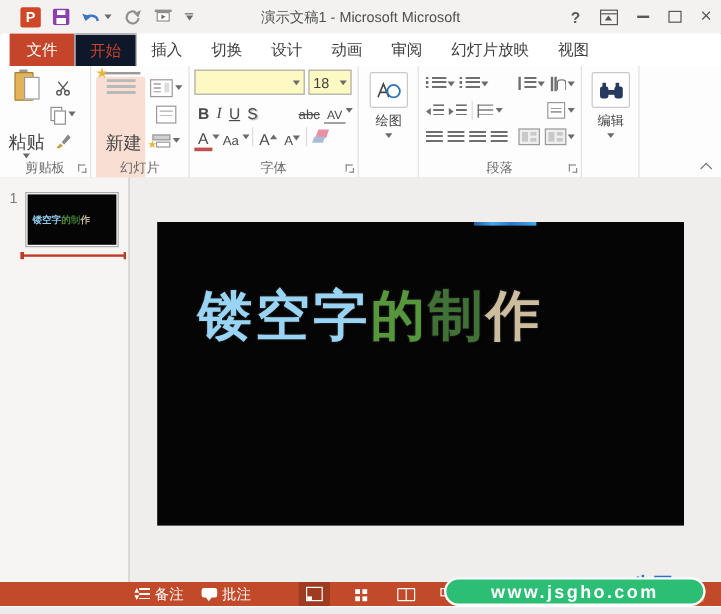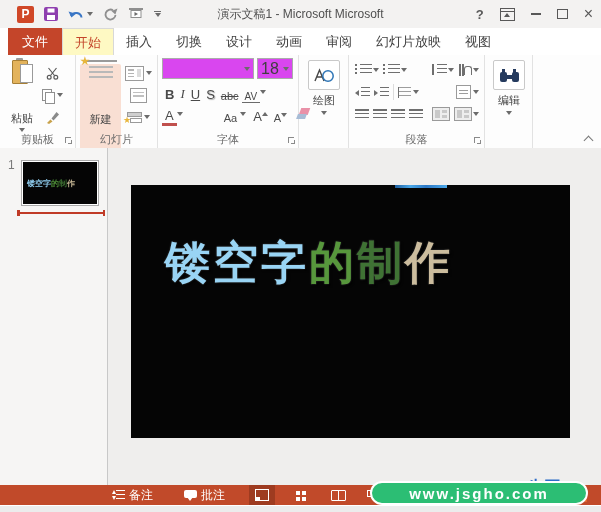--- a/index.html
+++ b/index.html
@@ -22,30 +22,30 @@
   .ic-ribbonopts::before{content:"";position:absolute;left:0;right:0;top:2px;height:1px;background:#585858;}
   .ic-ribbonopts::after{content:"";position:absolute;left:3.5px;top:4.5px;width:0;height:0;
       border-left:3px solid transparent;border-right:3px solid transparent;border-bottom:4px solid #585858;}
   .ic-min{width:10px;height:1.5px;background:#585858;}
   .ic-max{width:9px;height:8px;border:1.5px solid #585858;}
   
   .tabrow{position:absolute;top:28px;left:0;right:0;height:27px;background:#fff;border-bottom:1px solid #d8d8d8;display:flex;align-items:stretch;}
   .tab-file{background:#C4452A;color:#fff;font-size:13px;display:flex;align-items:center;justify-content:center;
             width:54px;margin-left:8px;cursor:default;}
   .tab{display:flex;align-items:center;padding:0 12px;font-size:13px;color:#3f3f3f;cursor:default;white-space:nowrap;}
-  .tab.active{color:#C4452A;background:#fef9c3;border:1px solid #d8d8d8;border-bottom:none;margin-bottom:-1px;}
+  .tab.active{color:#C4452A;background:#0f172a;border:1px solid #d8d8d8;border-bottom:none;margin-bottom:-1px;}
   
   .ribbon{position:absolute;top:55px;left:0;right:0;height:93px;background:#fdfdfd;border-bottom:1px solid #d4d4d4;display:flex;}
   .grp{position:relative;height:100%;border-right:1px solid #e2e2e2;box-sizing:border-box;padding:3px 3px 16px 4px;}
   .grp-label{position:absolute;bottom:1px;left:0;right:0;text-align:center;font-size:11px;color:#6a6a6a;white-space:nowrap;}
   .dl{position:absolute;right:2px;bottom:3px;width:9px;height:9px;}
   .dl::before{content:"";position:absolute;left:1px;top:1px;width:5px;height:5px;border-left:1px solid #8a8a8a;border-top:1px solid #8a8a8a;}
   .dl::after{content:"";position:absolute;right:1px;bottom:1px;width:3px;height:3px;border-right:1.5px solid #8a8a8a;border-bottom:1.5px solid #8a8a8a;}
   .bigbtn{display:flex;flex-direction:column;align-items:center;justify-content:flex-start;height:74px;}
-  .biglabel{font-size:11px;color:#444;text-align:center;line-height:13px;margin-top:48px;}
+  .biglabel{font-size:15px;color:#444;text-align:right;line-height:13px;margin-top:48px;}
   .rbtn{display:flex;align-items:center;justify-content:center;height:22px;padding:0 2px;cursor:default;}
   .col{display:flex;flex-direction:column;}
   .row{display:flex;align-items:center;}
   .sep{width:1px;height:16px;background:#dcdcdc;margin:0 2px;}
   
   .ic-paste{position:relative;width:21px;height:25px;}
   .ic-paste .board{position:absolute;left:0;top:2px;width:14px;height:22px;background:#E3B35C;border:1px solid #A77F35;border-radius:1px;}
   .ic-paste .clipt{position:absolute;left:4px;top:0;width:7px;height:4px;background:#9b9b9b;border-radius:1px;}
   .ic-paste .page{position:absolute;right:0;top:6px;width:11px;height:17px;background:#fff;border:1px solid #9a9a9a;}
   .ic-copy{position:relative;width:13px;height:13px;}
@@ -62,21 +62,21 @@
       background:repeating-linear-gradient(#b5b5b5 0 1.5px,transparent 1.5px 3.5px);}
   .ic-layout::after{content:"";position:absolute;right:2px;top:2px;width:4px;height:8px;background:#dcdcdc;}
   .ic-reset{width:15px;height:13px;border:1px solid #9a9a9a;background:#fff;position:relative;}
   .ic-reset::before{content:"";position:absolute;left:2px;top:3px;right:2px;height:7px;
       background:repeating-linear-gradient(#c0c0c0 0 1.5px,transparent 1.5px 3.5px);}
   .ic-section{width:15px;height:12px;position:relative;}
   .ic-section::before{content:"";position:absolute;left:0;top:1px;right:0;height:3px;background:#cfcfcf;border:1px solid #9a9a9a;}
   .ic-section::after{content:"";position:absolute;left:3px;bottom:0;right:0;height:3px;background:#fff;border:1px solid #9a9a9a;}
   .ic-section .star2{position:absolute;left:-4px;bottom:-2px;color:#E8B63C;font-size:9px;line-height:1;}
   
-  .combo{box-sizing:border-box;height:21px;background:#d946ef;border:1px solid #ababab;display:flex;align-items:center;justify-content:space-between;padding:0 3px;font-size:16px;color:#3f3f3f;}
+  .combo{box-sizing:border-box;height:21px;background:#fef9c3;border:1px solid #ababab;display:flex;align-items:center;justify-content:space-between;padding:0 3px;font-size:12px;color:#3f3f3f;}
   .fbtn{font-size:13px;color:#4a4a4a;display:flex;align-items:flex-end;padding:0 3px;height:20px;cursor:default;}
   .ic-eraser{position:relative;width:15px;height:13px;}
   .ic-eraser::before{content:"";position:absolute;left:4px;top:0;width:8px;height:7px;background:#E championship;}
   .era1{position:absolute;left:4px;top:0;width:9px;height:7px;background:#E991A8;transform:skewX(-20deg);}
   .era2{position:absolute;left:1px;top:6px;width:9px;height:5px;background:#A7BCD6;transform:skewX(-20deg);}
   .tinyup{display:inline-block;width:0;height:0;border-left:3px solid transparent;border-right:3px solid transparent;border-bottom:4px solid #6b6b6b;}
   
   .bars{width:14px;height:11px;background:repeating-linear-gradient(#6f6f6f 0 1.5px,transparent 1.5px 3.8px);}
   .bars-dot{position:relative;width:17px;height:11px;}
   .bars-dot::before{content:"";position:absolute;left:0;top:0;width:2px;height:11px;
@@ -309,32 +309,32 @@
         <div class="combo" style="width:36px;margin-left:3px;">
           <span>18</span>
             <span class="dd"></span>
         </div>
       </div>
       <div class="row" style="height:22px;">
         <span class="fbtn" style="font-weight:bold;">B</span>
         <span class="fbtn" style="font-style:italic;font-family:'Liberation Serif',serif;">I</span>
         <span class="fbtn" style="text-decoration:underline;">U</span>
         <span class="fbtn" style="text-shadow:1px 1px 1px #aaa;">S</span>
-        <span class="fbtn" style="font-size:11px;text-decoration:line-through;">abc</span>
+        <span class="fbtn" style="font-size:11px;text-decoration:line-through;margin-left:28px;">abc</span>
         <span class="fbtn" style="font-size:10px;border-bottom:1px solid #6b6b6b;">
             <span>AV</span>
           </span>
         <span class="dd"></span>
       </div>
       <div class="row" style="height:22px;">
         <span class="fbtn" style="border-bottom:3px solid #C0504D;">
             <span>A</span>
           </span>
         <span class="dd"></span>
-        <span class="fbtn" style="font-size:11px;margin-left:38px;">Aa</span>
+        <span class="fbtn" style="font-size:11px;">Aa</span>
         <span class="dd"></span>
         <span class="sep"></span>
         <span class="fbtn">
             <span>A</span>
             <span class="tinyup" style="margin-bottom:8px;"></span>
           </span>
         <span class="fbtn" style="font-size:11px;">
             <span>A</span>
             <span class="dd" style="margin-bottom:7px;"></span>
           </span>
@@ -466,21 +466,21 @@
     </div>
   </div>
 
   <div class="statusbar">
     <div class="sitem" style="left:112px;">
       <span class="ic-notes">
           <span class="dn"></span>
         </span>
       <span>备注</span>
     </div>
-    <div class="sitem" style="left:184px;justify-content:flex-end;">
+    <div class="sitem" style="left:168px;justify-content:flex-end;">
       <span class="ic-comment"></span>
       <span>批注</span>
     </div>
     <div class="viewbtn sel" style="left:249px;">
         <span class="ic-normal"></span>
       </div>
     <div class="viewbtn" style="left:287px;">
         <span class="ic-sorter"></span>
       </div>
     <div class="viewbtn" style="left:325px;">

